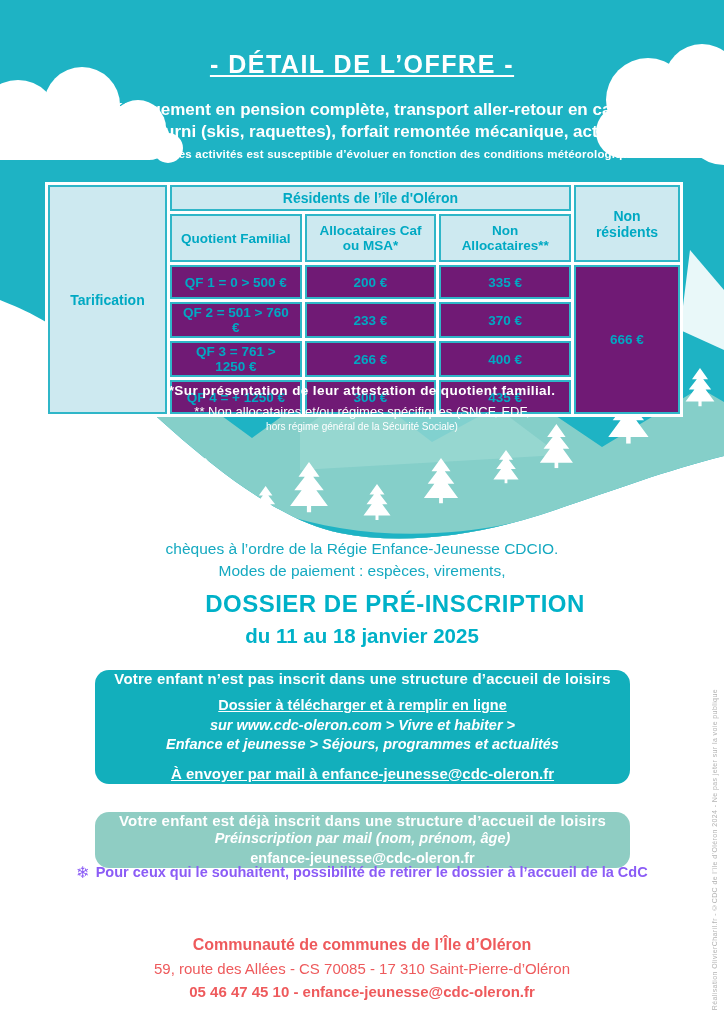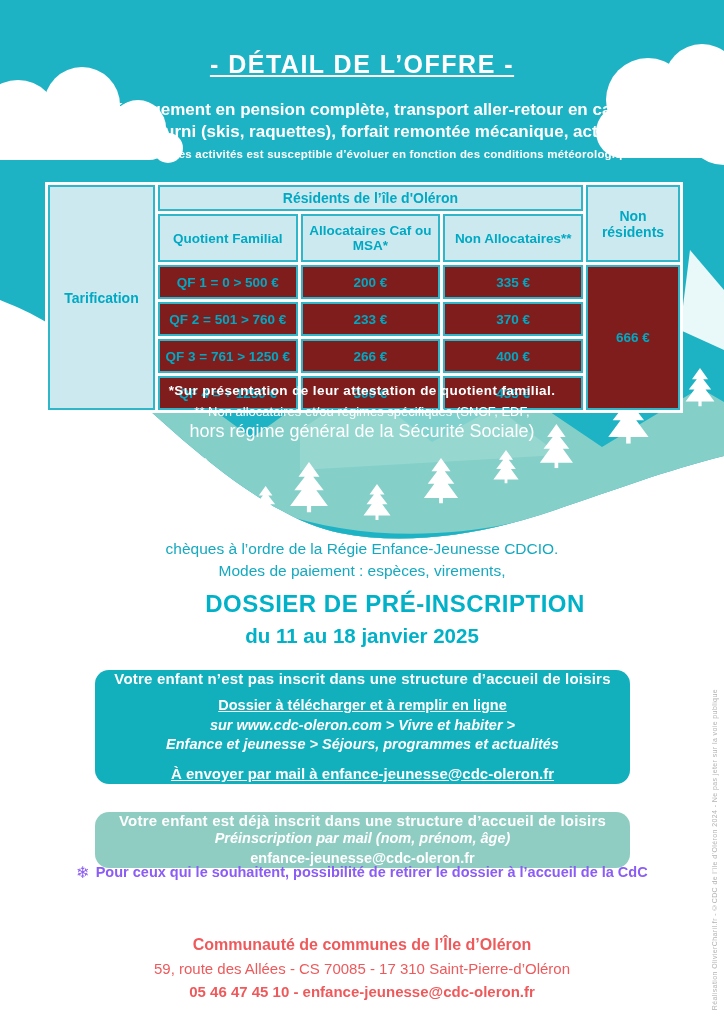--- a/index.html
+++ b/index.html
@@ -18,37 +18,37 @@
   .offer-note{top:148px;color:#fff;font-size:11.5px;font-weight:bold;letter-spacing:.2px;}
 
   
   table.pricing{
     position:absolute;left:45px;top:182px;
     border-collapse:separate;border-spacing:3px;
     background:#ffffff;table-layout:fixed;width:638px;
   }
   table.pricing td{
     border:2px solid #2fb6c8;color:#00a9c3;font-weight:bold;
-    text-align:center;vertical-align:middle;font-size:13.5px;padding:1px 2px;
+    text-align:center;vertical-align:middle;font-size:13.5px;padding:1px 8px;
   }
   td.hd{background:#cde9f0;}
-  td.dt{background:#7f1d1d;font-size:14px;}
+  td.dt{background:#701a75;font-size:14px;}
   .col-tarif{width:99px;}
   .col-qf{width:160px;}
   .col-caf{width:146px;}
   .col-nal{width:126px;}
   .col-nres{width:86px;}
   tr.r-group td{height:20px;font-size:14px;}
   tr.r-sub td{height:42px;}
   tr.r-data td{height:28px;}
 
   
   .fn1{top:383px;color:#fff;font-size:13.5px;font-weight:bold;letter-spacing:.4px;}
   .fn2{top:404px;color:#fff;font-size:13px;}
-  .fn3{top:421px;color:#fff;font-size:18px;}
+  .fn3{top:421px;color:#fff;font-size:10px;}
 
   
   .payment{top:538px;color:#15a9c0;font-size:15.5px;line-height:1.45;}
 
   
   .reg-title1{top:590px;color:#00b1c8;font-size:24px;font-weight:bold;letter-spacing:.5px;padding-left:33px;}
   .reg-title2{top:624px;color:#00b1c8;font-size:20.5px;font-weight:bold;}
 
   
   .box{left:95px;width:499px;padding:0 18px;border-radius:14px;color:#fff;text-align:center;}

